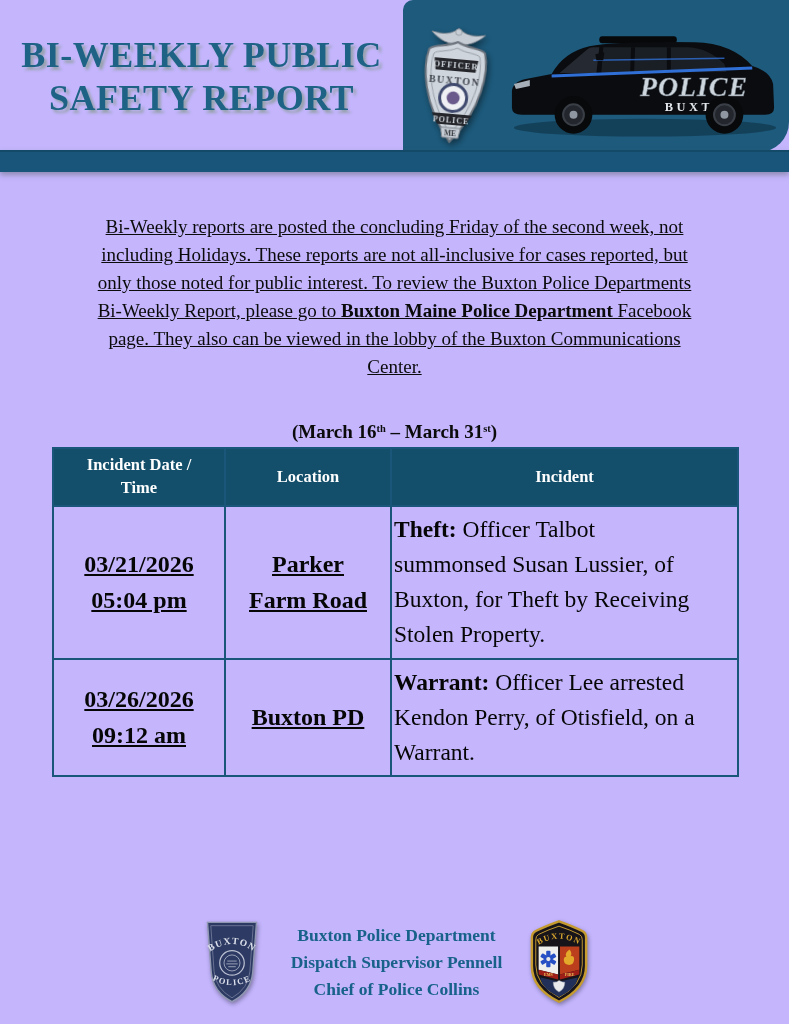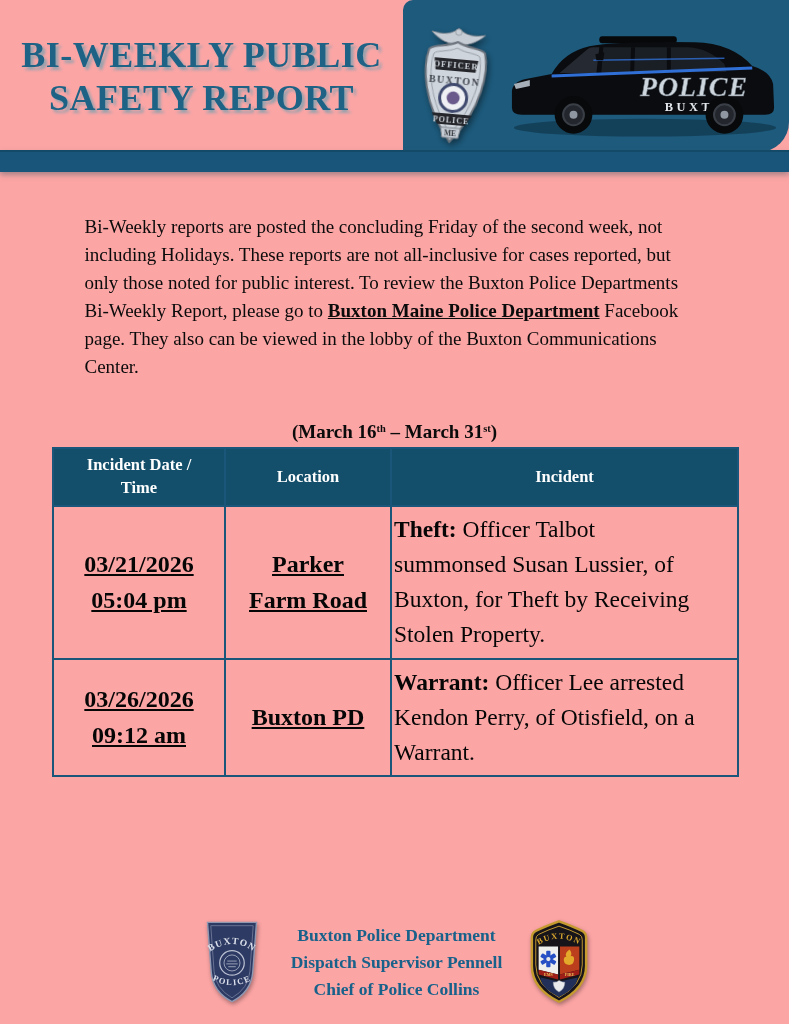--- a/index.html
+++ b/index.html
@@ -1,18 +1,18 @@
 <!DOCTYPE html>
 <html><head>
 <meta charset="utf-8">
 <style>
   html,body { margin:0; padding:0; background:#ffffff; }
   .page {
     position:relative; width:789px; height:1024px; margin:0 auto;
-    background:#fca5a5; font-family:"Liberation Serif", serif; overflow:hidden;
+    background:#c4b5fd; font-family:"Liberation Serif", serif; overflow:hidden;
   }
   sup { font-size:0.55em; vertical-align:baseline; position:relative; top:-0.5em; }
 
   
   .header { position:relative; height:173px; }
   .header-left { position:absolute; left:0; top:0; width:403px; height:152px; text-align:center; }
   .doc-title {
     margin-top:34px; font-weight:bold; font-size:36px; line-height:1.2;
     color:#1e6385; letter-spacing:0.5px;
     text-shadow:3px 3px 3px #97a2ad;
@@ -29,21 +29,21 @@
   .car-svg { position:absolute; right:2px; top:16px; width:283px; height:130px; }
   .header-bar {
     position:absolute; left:0; top:150px; width:789px; height:20px;
     background:#19547a; border-top:2px solid #134a68;
     box-shadow:0 3px 5px rgba(90,100,110,0.5);
   }
 
   
   .intro {
     width:620px; margin:40px auto 0; font-size:19px; line-height:1.47;
-    color:#0b0b0b;
+    text-align:center; color:#0b0b0b;text-decoration:underline;
   }
   .fb-link { font-weight:bold; text-decoration:underline; color:#0b0b0b; }
 
   
   .tbl-caption { margin:40px 0 0 52px; width:685px; text-align:center; font-size:19px; font-weight:bold; color:#0b0b0b; }
   table.report { border-collapse:collapse; margin:4px 0 0 52px; width:685px; table-layout:fixed; }
   table.report th {
     background:#134f6b; color:#ffffff; font-size:16.5px; font-weight:bold;
     padding:4px 4px; border:2.5px solid #1a567a; text-align:center; vertical-align:middle;
     height:48px;

